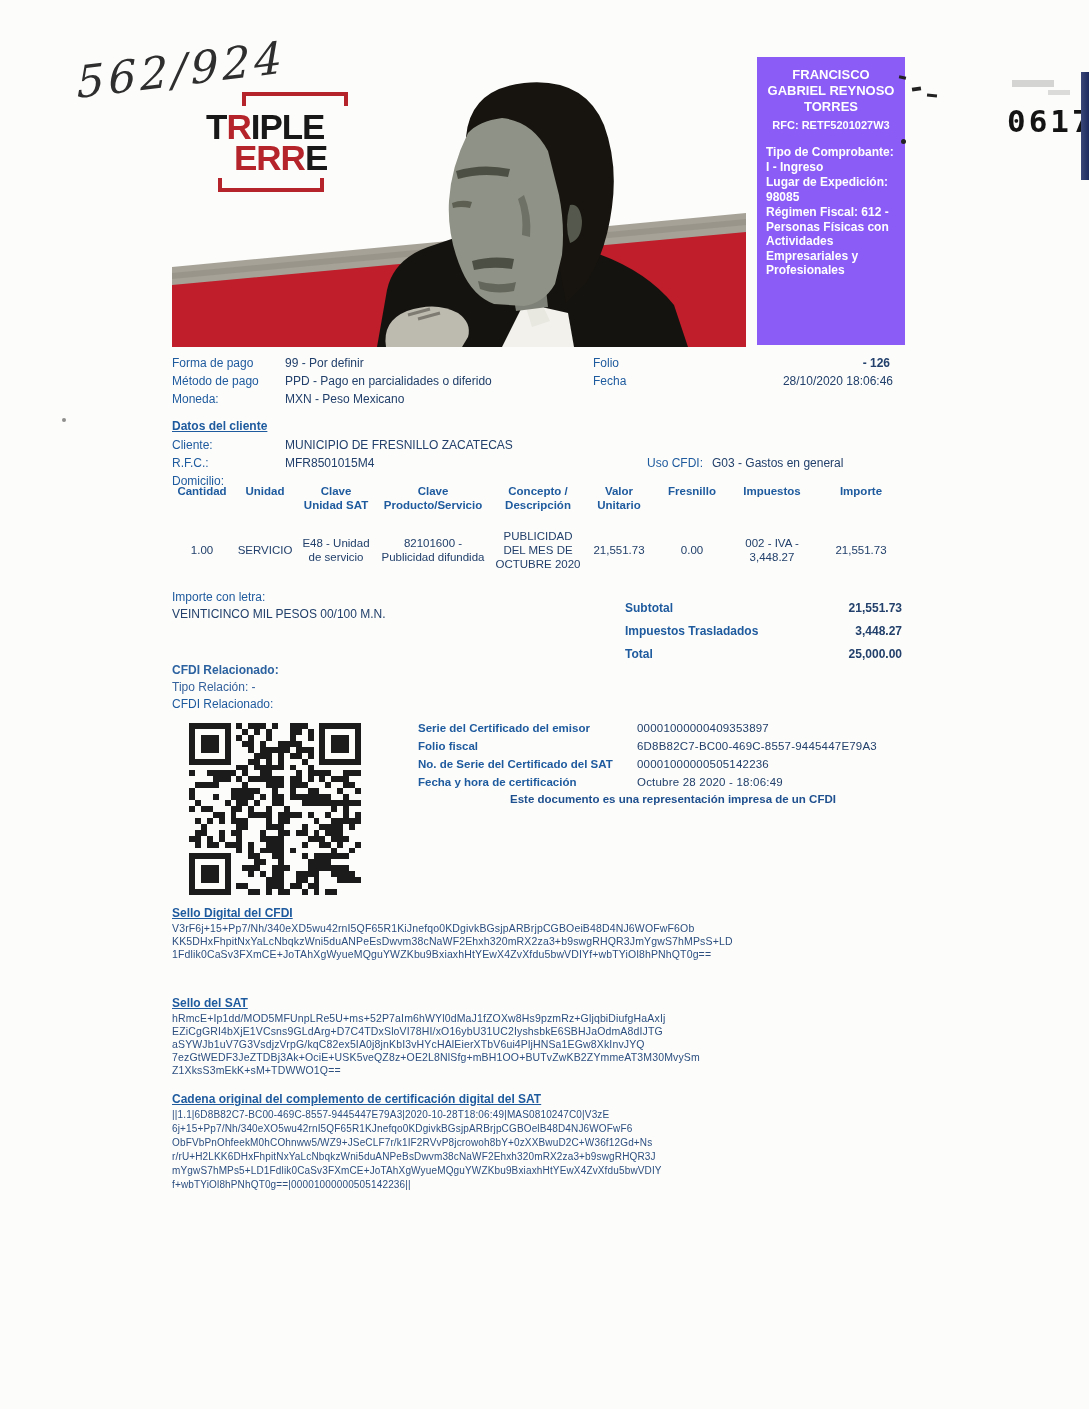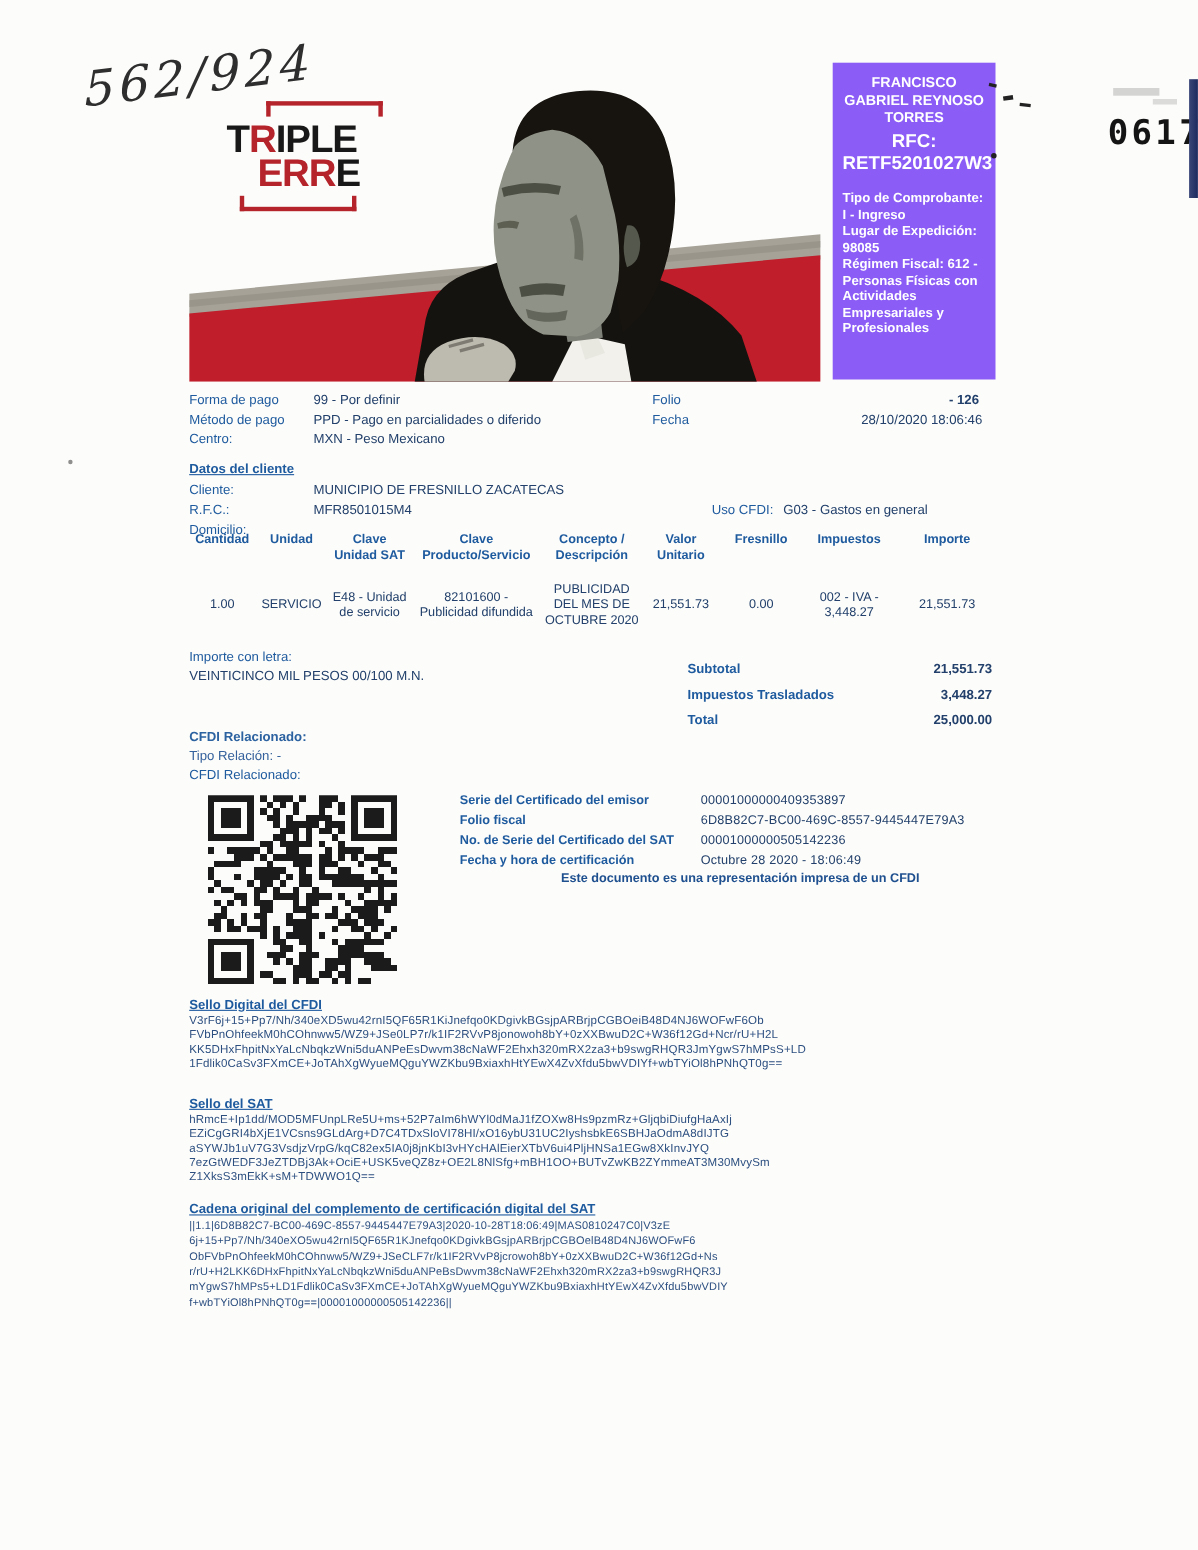--- a/index.html
+++ b/index.html
@@ -21,21 +21,21 @@
   .logo .brk{height:10px;border-top:4px solid #b5242b;border-left:4px solid #b5242b;border-right:4px solid #b5242b;}
   .logo .brkb{height:10px;border-bottom:4px solid #b5242b;border-left:4px solid #b5242b;border-right:4px solid #b5242b;}
   .logo-line{font-weight:900;font-size:35px;line-height:31px;letter-spacing:-1px;color:#181818;white-space:nowrap;}
   .logo-red{color:#b5242b;}
   .logo-l1{margin-left:0px;}
   .logo-l2{margin-left:28px;}
 
   
   .bluebox{background:#8b5cf6;color:#ffffff;width:148px;height:288px;box-sizing:border-box;padding:10px 9px;}
   .bluebox .name{font-weight:bold;font-size:13px;text-align:center;line-height:16px;}
-  .bluebox .rfc{font-weight:bold;font-size:17px;text-align:center;margin-top:4px;}
+  .bluebox .rfc{font-weight:bold;font-size:11px;text-align:center;margin-top:4px;}
   .bluebox .det{font-weight:bold;font-size:12px;line-height:14.5px;margin-top:14px;}
   .bluebox .det div{margin-bottom:1px;}
 
   .stamp{font-family:"DejaVu Sans Mono",monospace;font-weight:bold;font-size:31px;
          color:#141414;letter-spacing:3px;}
 
   
   .trow{display:flex;width:736px;}
   .tc{box-sizing:border-box;text-align:center;padding:0 3px;}
   .c0{width:60px}.c1{width:66px}.c2{width:76px}.c3{width:118px}.c4{width:92px}
@@ -116,21 +116,21 @@
   <div class="speck" style="left:901px;top:139px;width:5px;height:5px;border-radius:50%;"></div>
   <div class="speck" style="left:1012px;top:80px;width:42px;height:7px;opacity:.18;"></div>
   <div class="speck" style="left:1048px;top:90px;width:22px;height:5px;opacity:.15;"></div>
   <div class="edge-strip" style="left:1081px;top:72px;width:8px;height:108px;"></div>
   <div class="speck" style="left:62px;top:418px;width:4px;height:4px;border-radius:50%;opacity:.5;"></div>
 
   <div class="abs lbl" style="left:172px;top:356px;">Forma de pago</div>
   <div class="abs val" style="left:285px;top:356px;">99 - Por definir</div>
   <div class="abs lbl" style="left:172px;top:374px;">Método de pago</div>
   <div class="abs val" style="left:285px;top:374px;">PPD - Pago en parcialidades o diferido</div>
-  <div class="abs lbl" style="left:172px;top:392px;">Centro:</div>
+  <div class="abs lbl" style="left:172px;top:392px;">Moneda:</div>
   <div class="abs val" style="left:285px;top:392px;">MXN - Peso Mexicano</div>
 
   <div class="abs lbl" style="left:593px;top:356px;">Folio</div>
   <div class="abs val" style="left:750px;top:356px;width:140px;text-align:right;font-weight:600;">- 126</div>
   <div class="abs lbl" style="left:593px;top:374px;">Fecha</div>
   <div class="abs val" style="left:750px;top:374px;width:143px;text-align:right;">28/10/2020 18:06:46</div>
 
   <div class="abs sec" style="left:172px;top:419px;">Datos del cliente</div>
   <div class="abs lbl" style="left:172px;top:438px;">Cliente:</div>
   <div class="abs val" style="left:285px;top:438px;">MUNICIPIO DE FRESNILLO ZACATECAS</div>
@@ -611,21 +611,20 @@
   <div class="abs cert-val" style="left:637px;top:740px;">6D8B82C7-BC00-469C-8557-9445447E79A3</div>
   <div class="abs cert-lbl" style="left:418px;top:758px;">No. de Serie del Certificado del SAT</div>
   <div class="abs cert-val" style="left:637px;top:758px;">00001000000505142236</div>
   <div class="abs cert-lbl" style="left:418px;top:776px;">Fecha y hora de certificación</div>
   <div class="abs cert-val" style="left:637px;top:776px;">Octubre 28 2020 - 18:06:49</div>
   <div class="abs" style="left:510px;top:793px;color:#1e4f8e;font-weight:bold;font-size:11.5px;">Este documento es una representación impresa de un CFDI</div>
 
   <div class="abs sec" style="left:172px;top:906px;">Sello Digital del CFDI</div>
   <div class="abs" style="left:172px;top:922px;">
     <div class="b64">V3rF6j+15+Pp7/Nh/340eXD5wu42rnI5QF65R1KiJnefqo0KDgivkBGsjpARBrjpCGBOeiB48D4NJ6WOFwF6Ob</div>
-    <div class="b64">FVbPnOhfeekM0hCOhnww5/WZ9+JSe0LP7r/k1IF2RVvP8jonowoh8bY+0zXXBwuD2C+W36f12Gd+Ncr/rU+H2L</div>
     <div class="b64">KK5DHxFhpitNxYaLcNbqkzWni5duANPeEsDwvm38cNaWF2Ehxh320mRX2za3+b9swgRHQR3JmYgwS7hMPsS+LD</div>
     <div class="b64">1Fdlik0CaSv3FXmCE+JoTAhXgWyueMQguYWZKbu9BxiaxhHtYEwX4ZvXfdu5bwVDIYf+wbTYiOl8hPNhQT0g==</div>
   </div>
 
   <div class="abs sec" style="left:172px;top:996px;">Sello del SAT</div>
   <div class="abs" style="left:172px;top:1012px;">
     <div class="b64">hRmcE+Ip1dd/MOD5MFUnpLRe5U+ms+52P7aIm6hWYl0dMaJ1fZOXw8Hs9pzmRz+GljqbiDiufgHaAxIj</div>
     <div class="b64">EZiCgGRI4bXjE1VCsns9GLdArg+D7C4TDxSloVI78HI/xO16ybU31UC2IyshsbkE6SBHJaOdmA8dIJTG</div>
     <div class="b64">aSYWJb1uV7G3VsdjzVrpG/kqC82ex5IA0j8jnKbI3vHYcHAlEierXTbV6ui4PljHNSa1EGw8XkInvJYQ</div>
     <div class="b64">7ezGtWEDF3JeZTDBj3Ak+OciE+USK5veQZ8z+OE2L8NlSfg+mBH1OO+BUTvZwKB2ZYmmeAT3M30MvySm</div>

